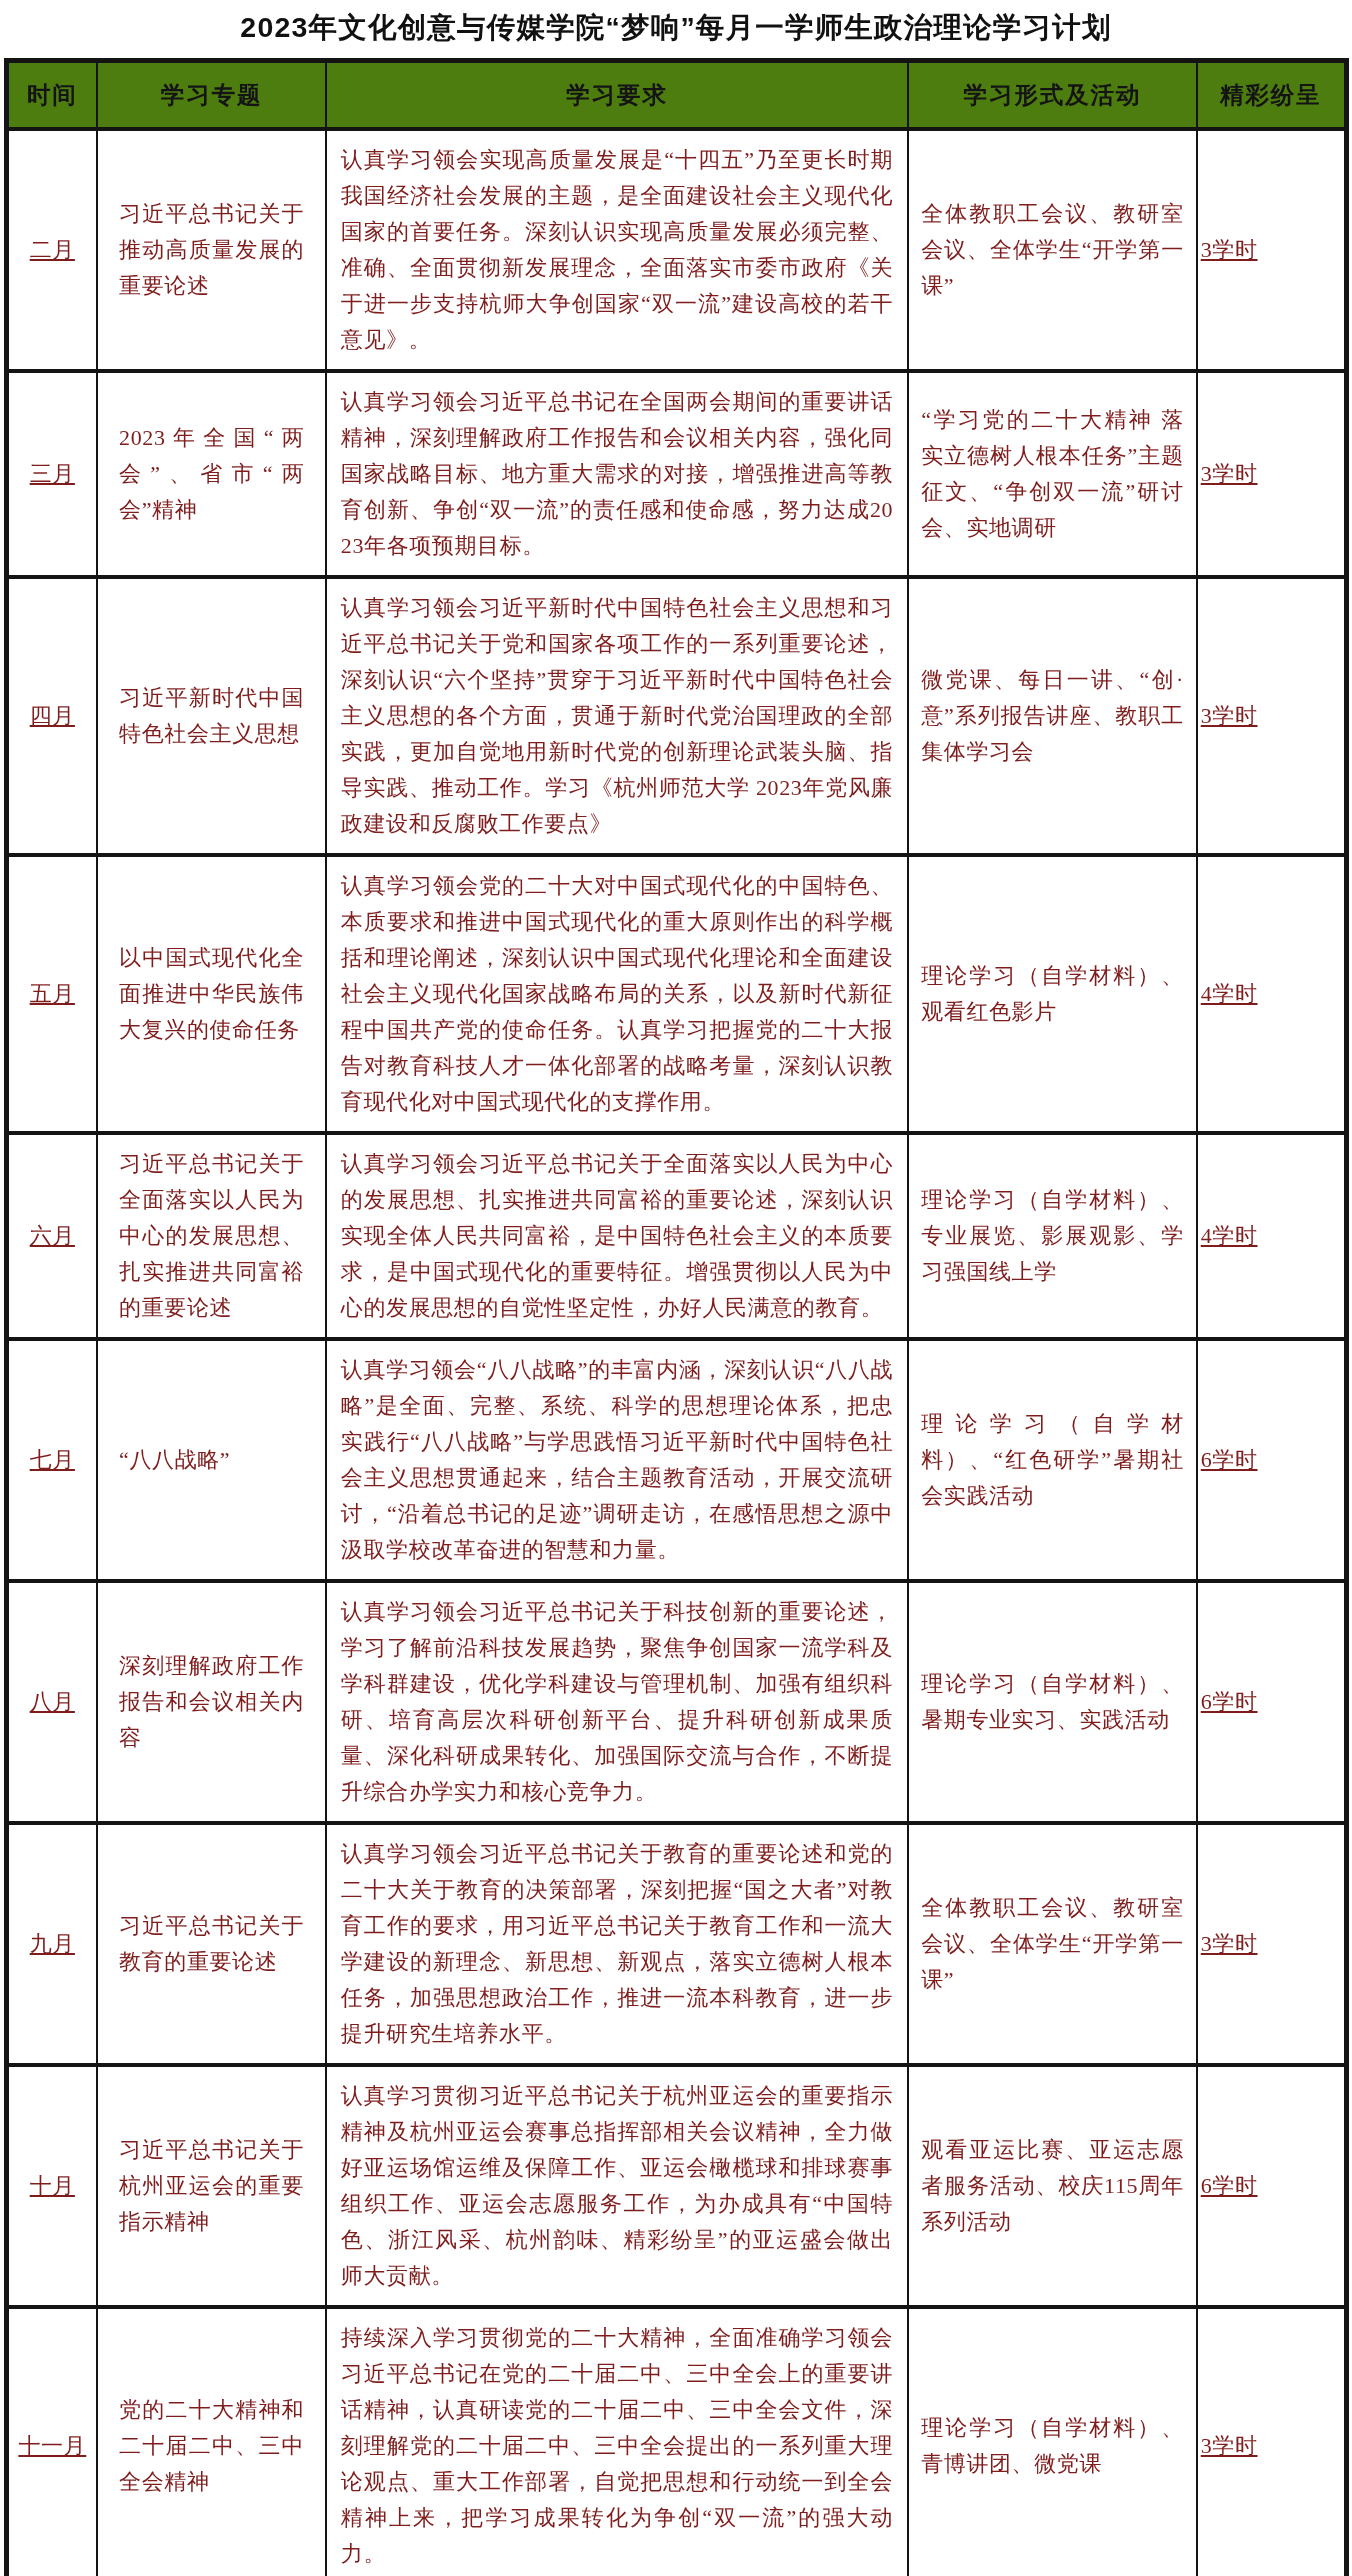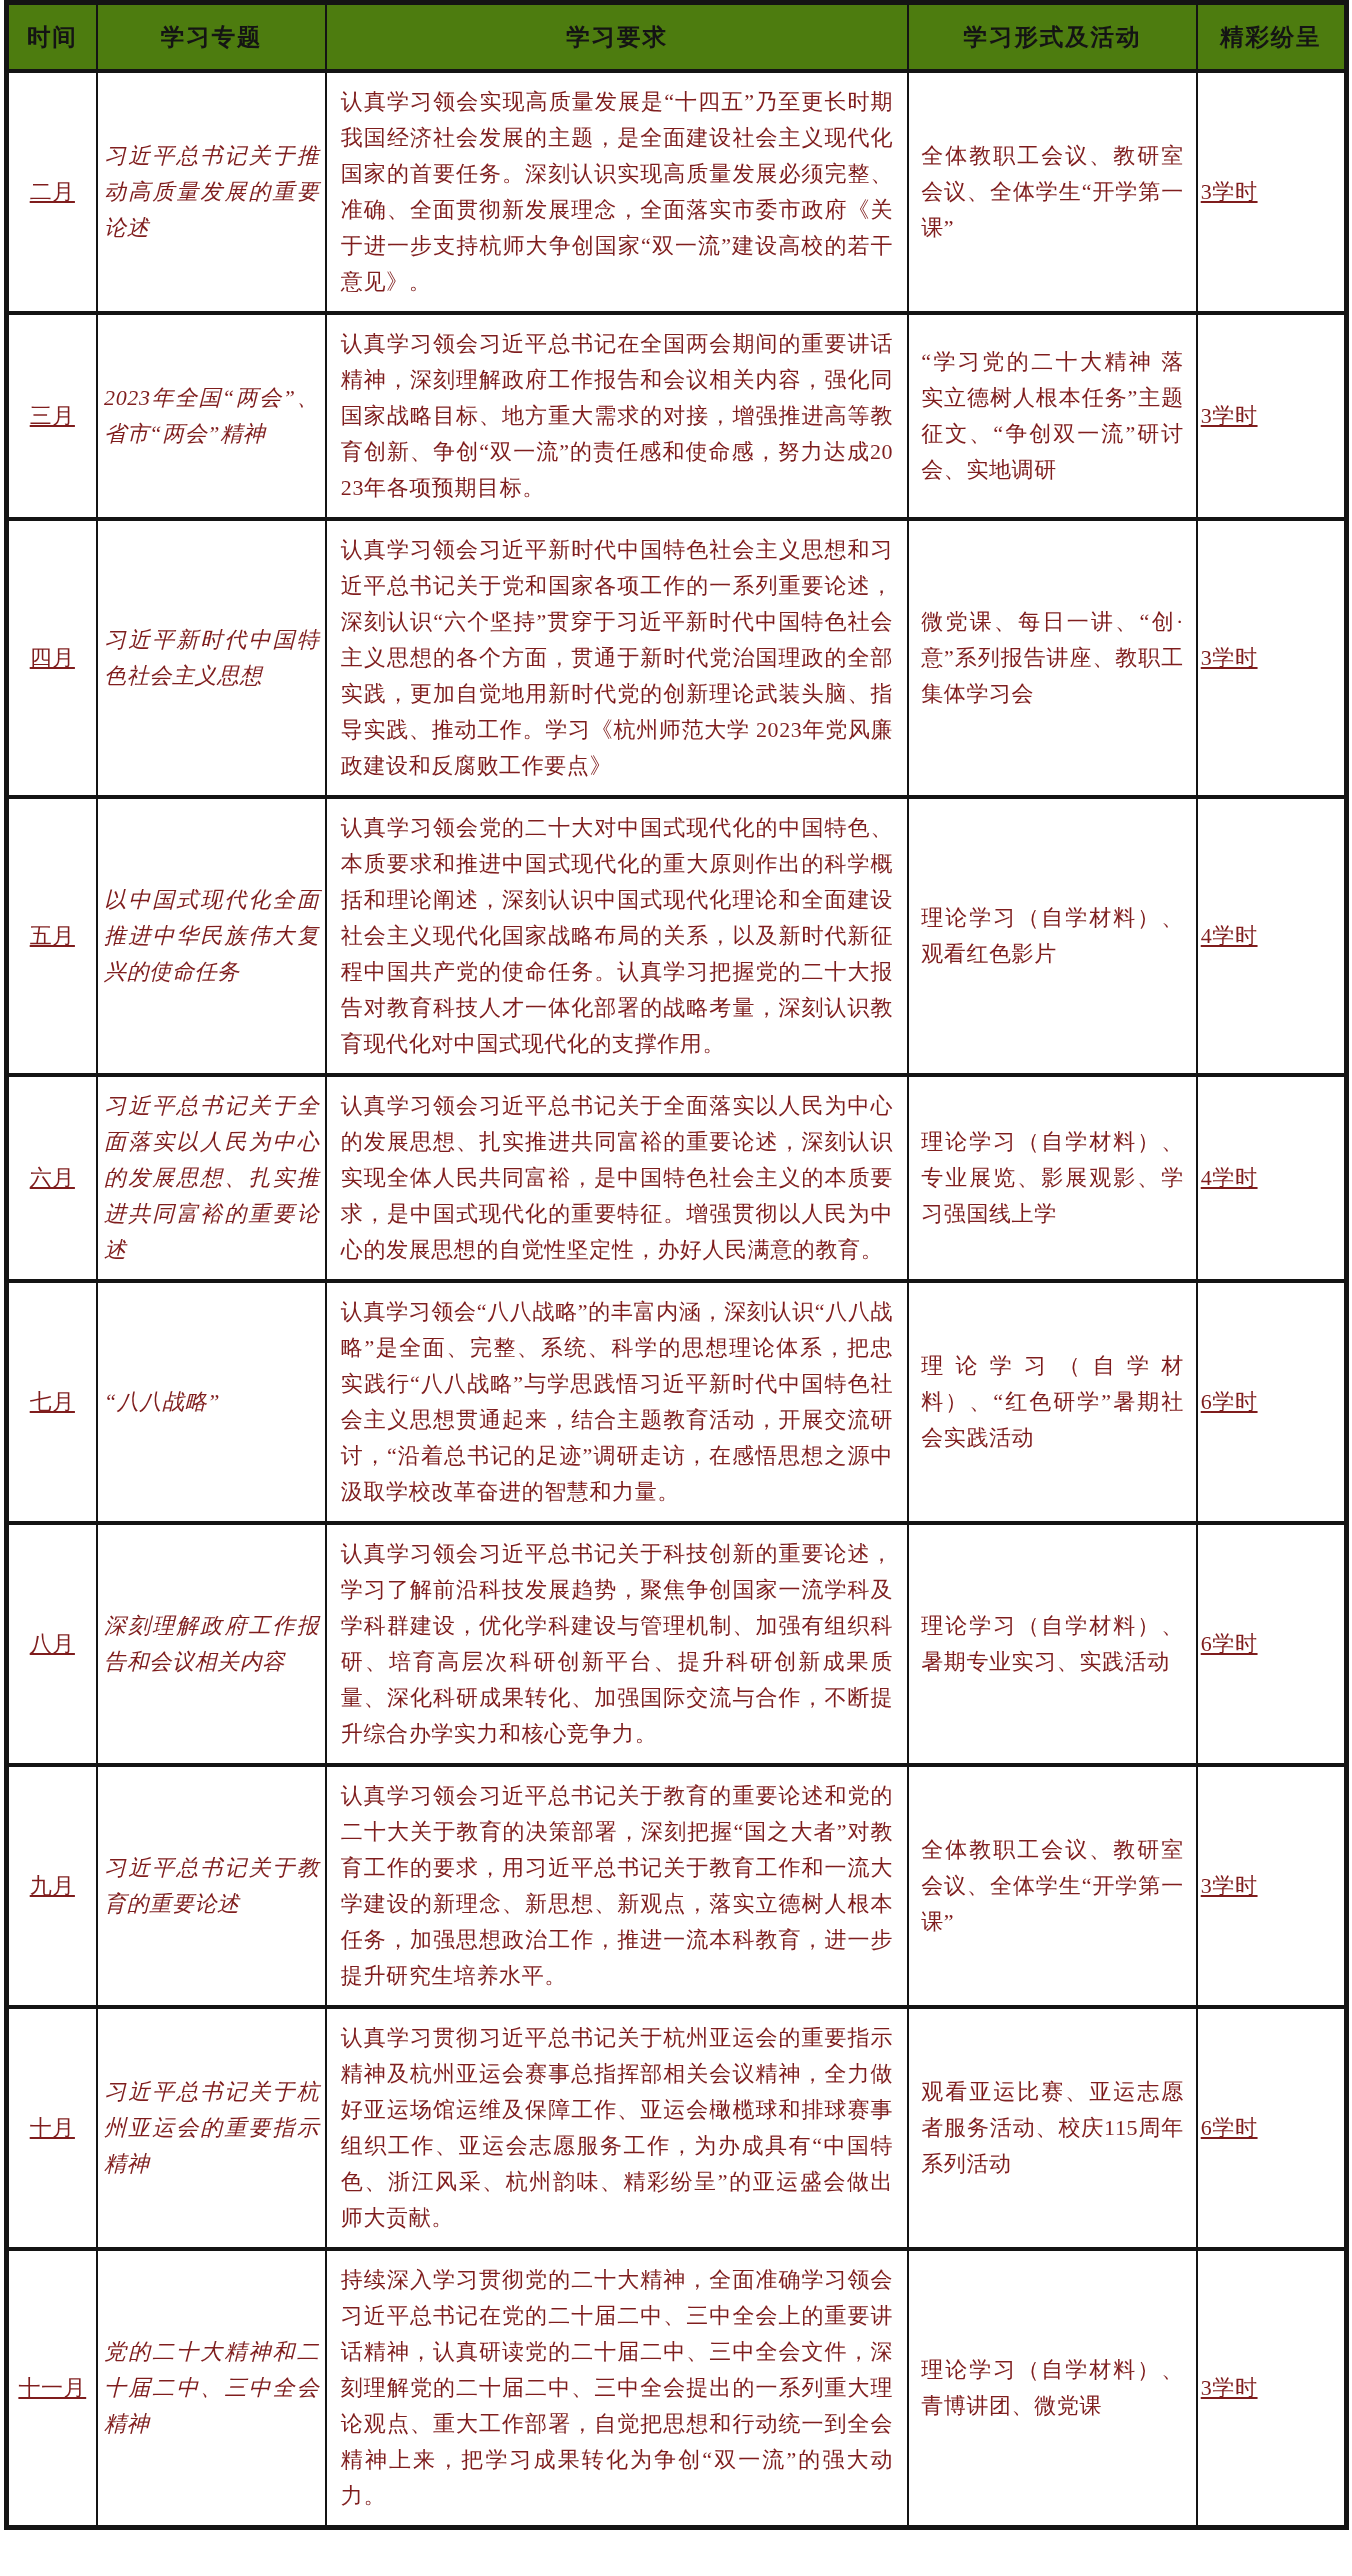--- a/index.html
+++ b/index.html
@@ -57,42 +57,42 @@
     vertical-align: middle;
     color: #7f1d1d;
   }
   .c-month {
     text-align: center;
     padding: 6.2px 2.5px;
     text-decoration: underline;
   }
   .c-topic {
     text-align: justify;
-    padding: 10px 6px;
-    font-style: italic;
+    padding: 10px 21px;
   }
   .c-req {
     text-align: justify;
     padding: 11px 13.6px;
   }
   .c-form {
     text-align: justify;
     padding: 10px 12.4px;
   }
   .c-hours {
     text-align: left;
     padding: 6.2px 2.5px;
     text-decoration: underline;
   }
 </style>
 </head>
 <body>
 
 <div class="page">
 
+  <div class="doc-title">2023年文化创意与传媒学院“梦响”每月一学师生政治理论学习计划</div>
 
   <table class="plan">
     <colgroup>
       <col style="width:6.8%">
       <col style="width:17.1%">
       <col style="width:43.4%">
       <col style="width:21.6%">
       <col style="width:11.1%">
     </colgroup>
     <thead>

